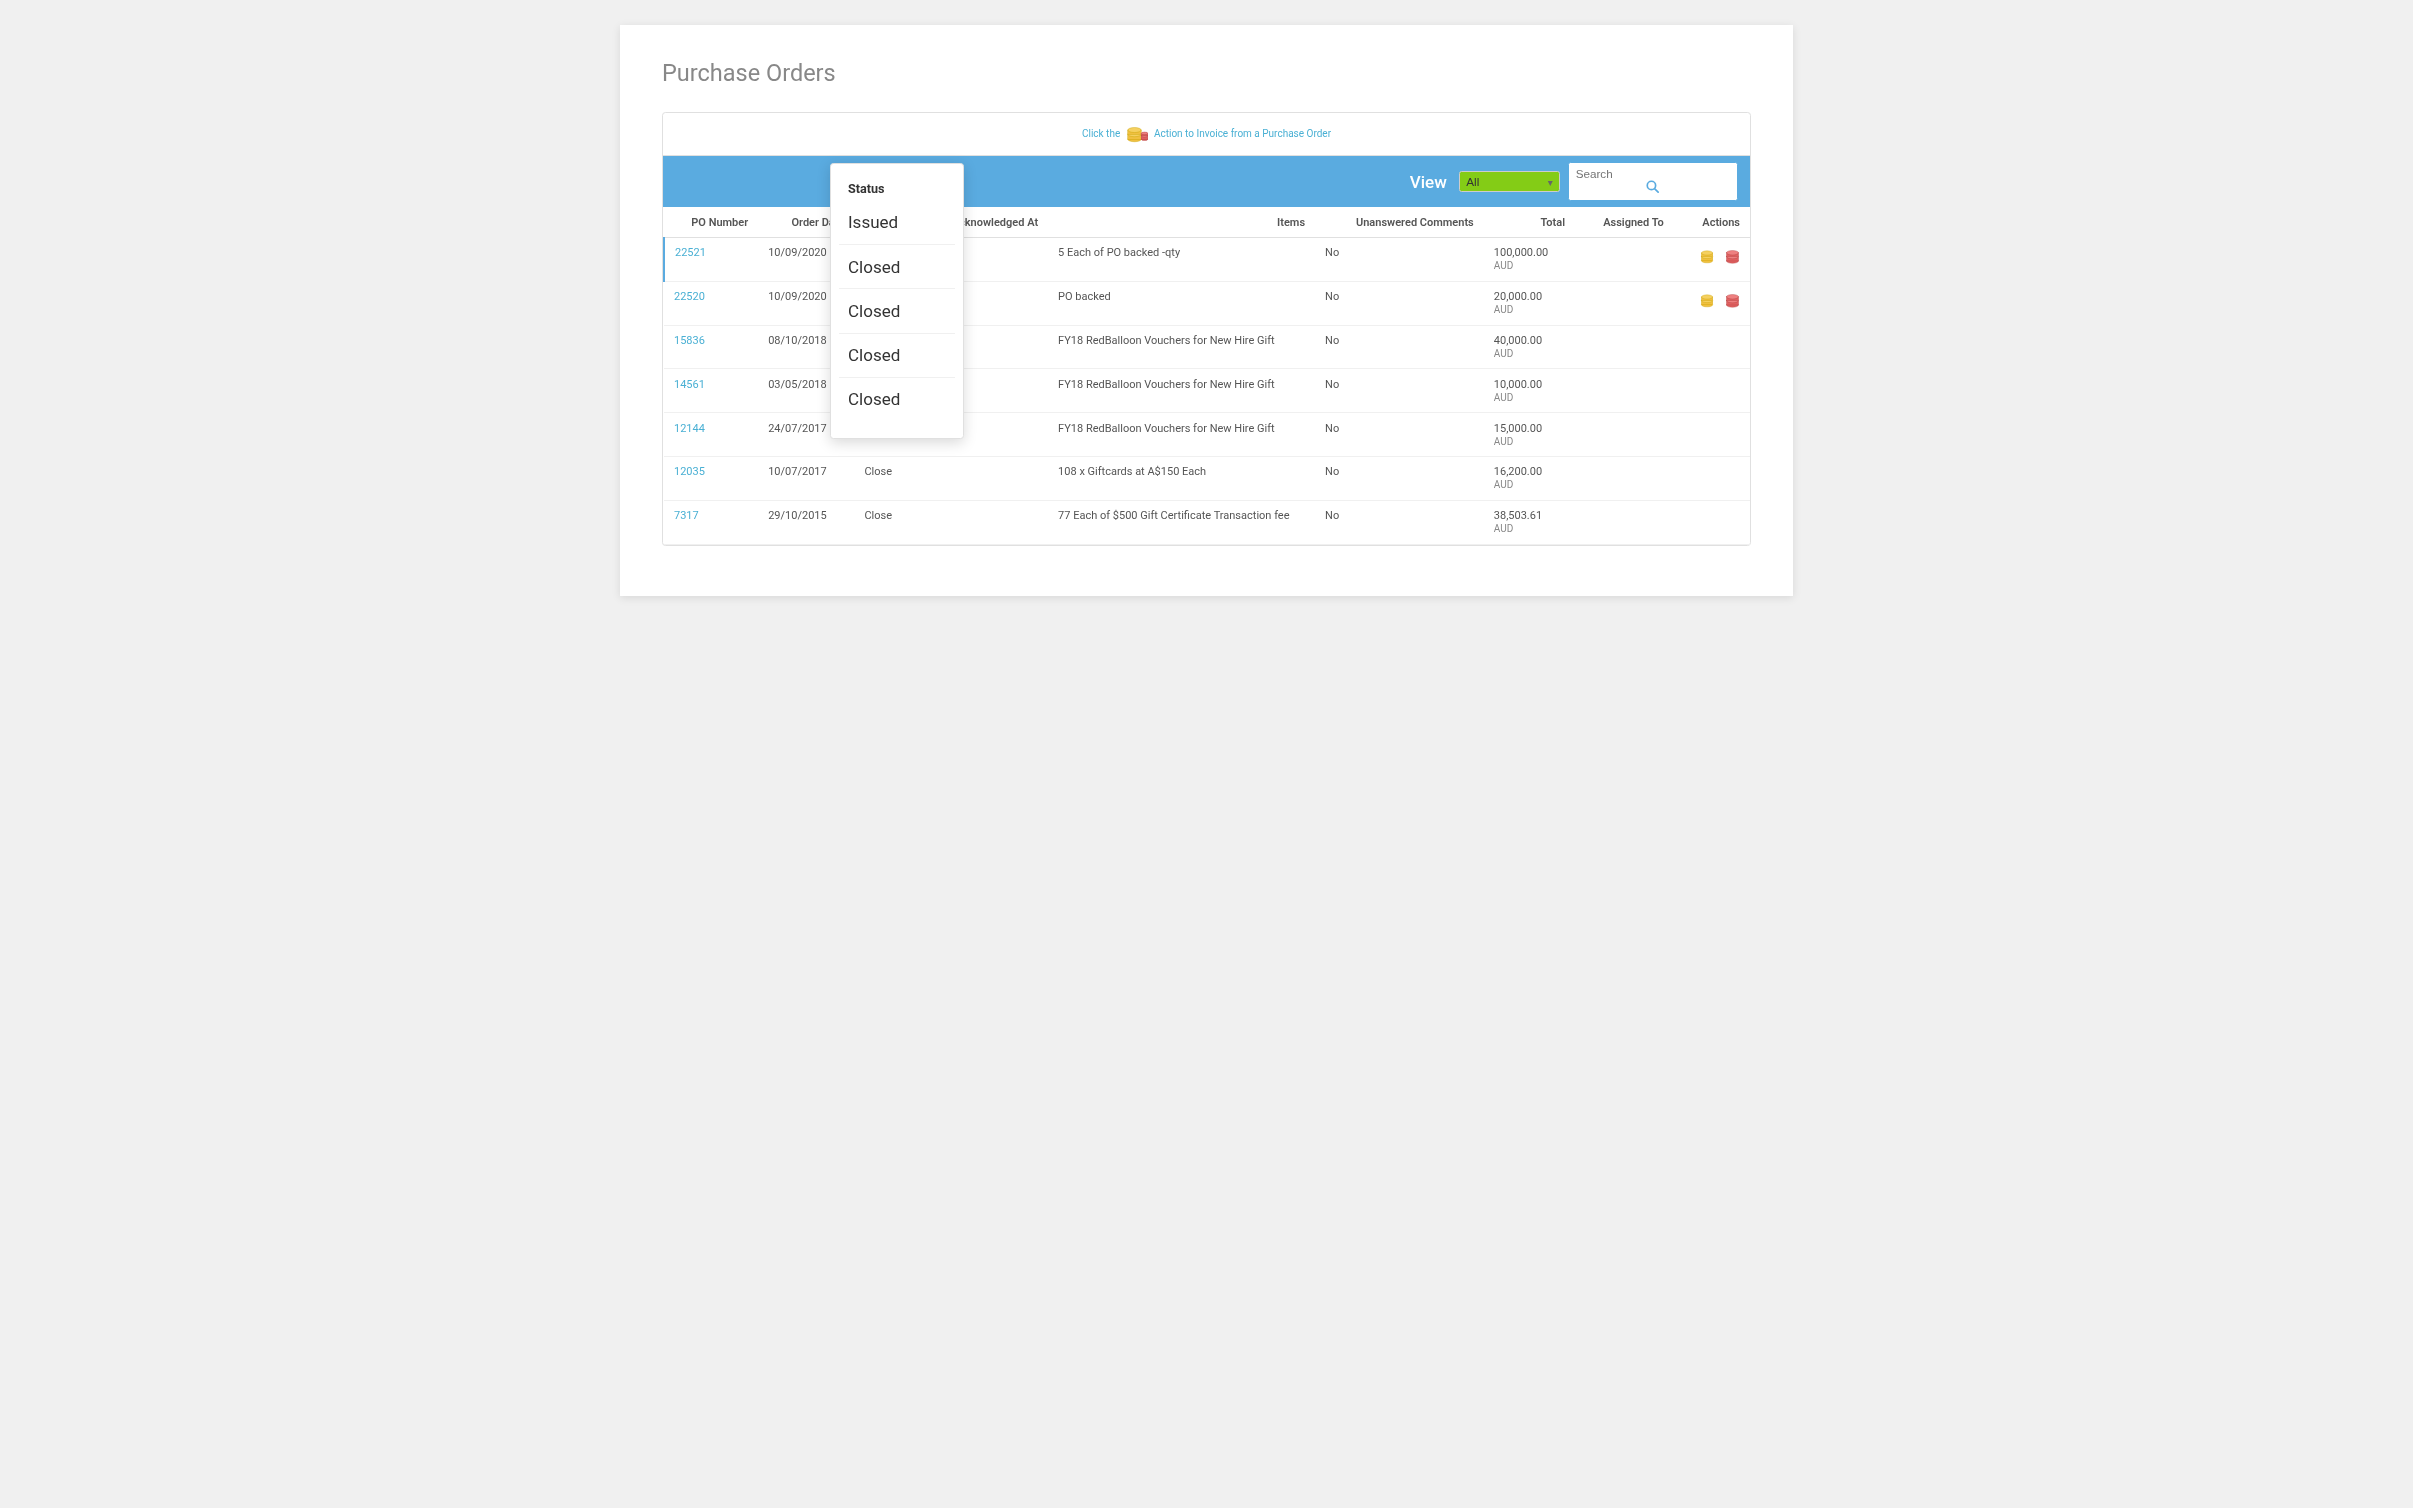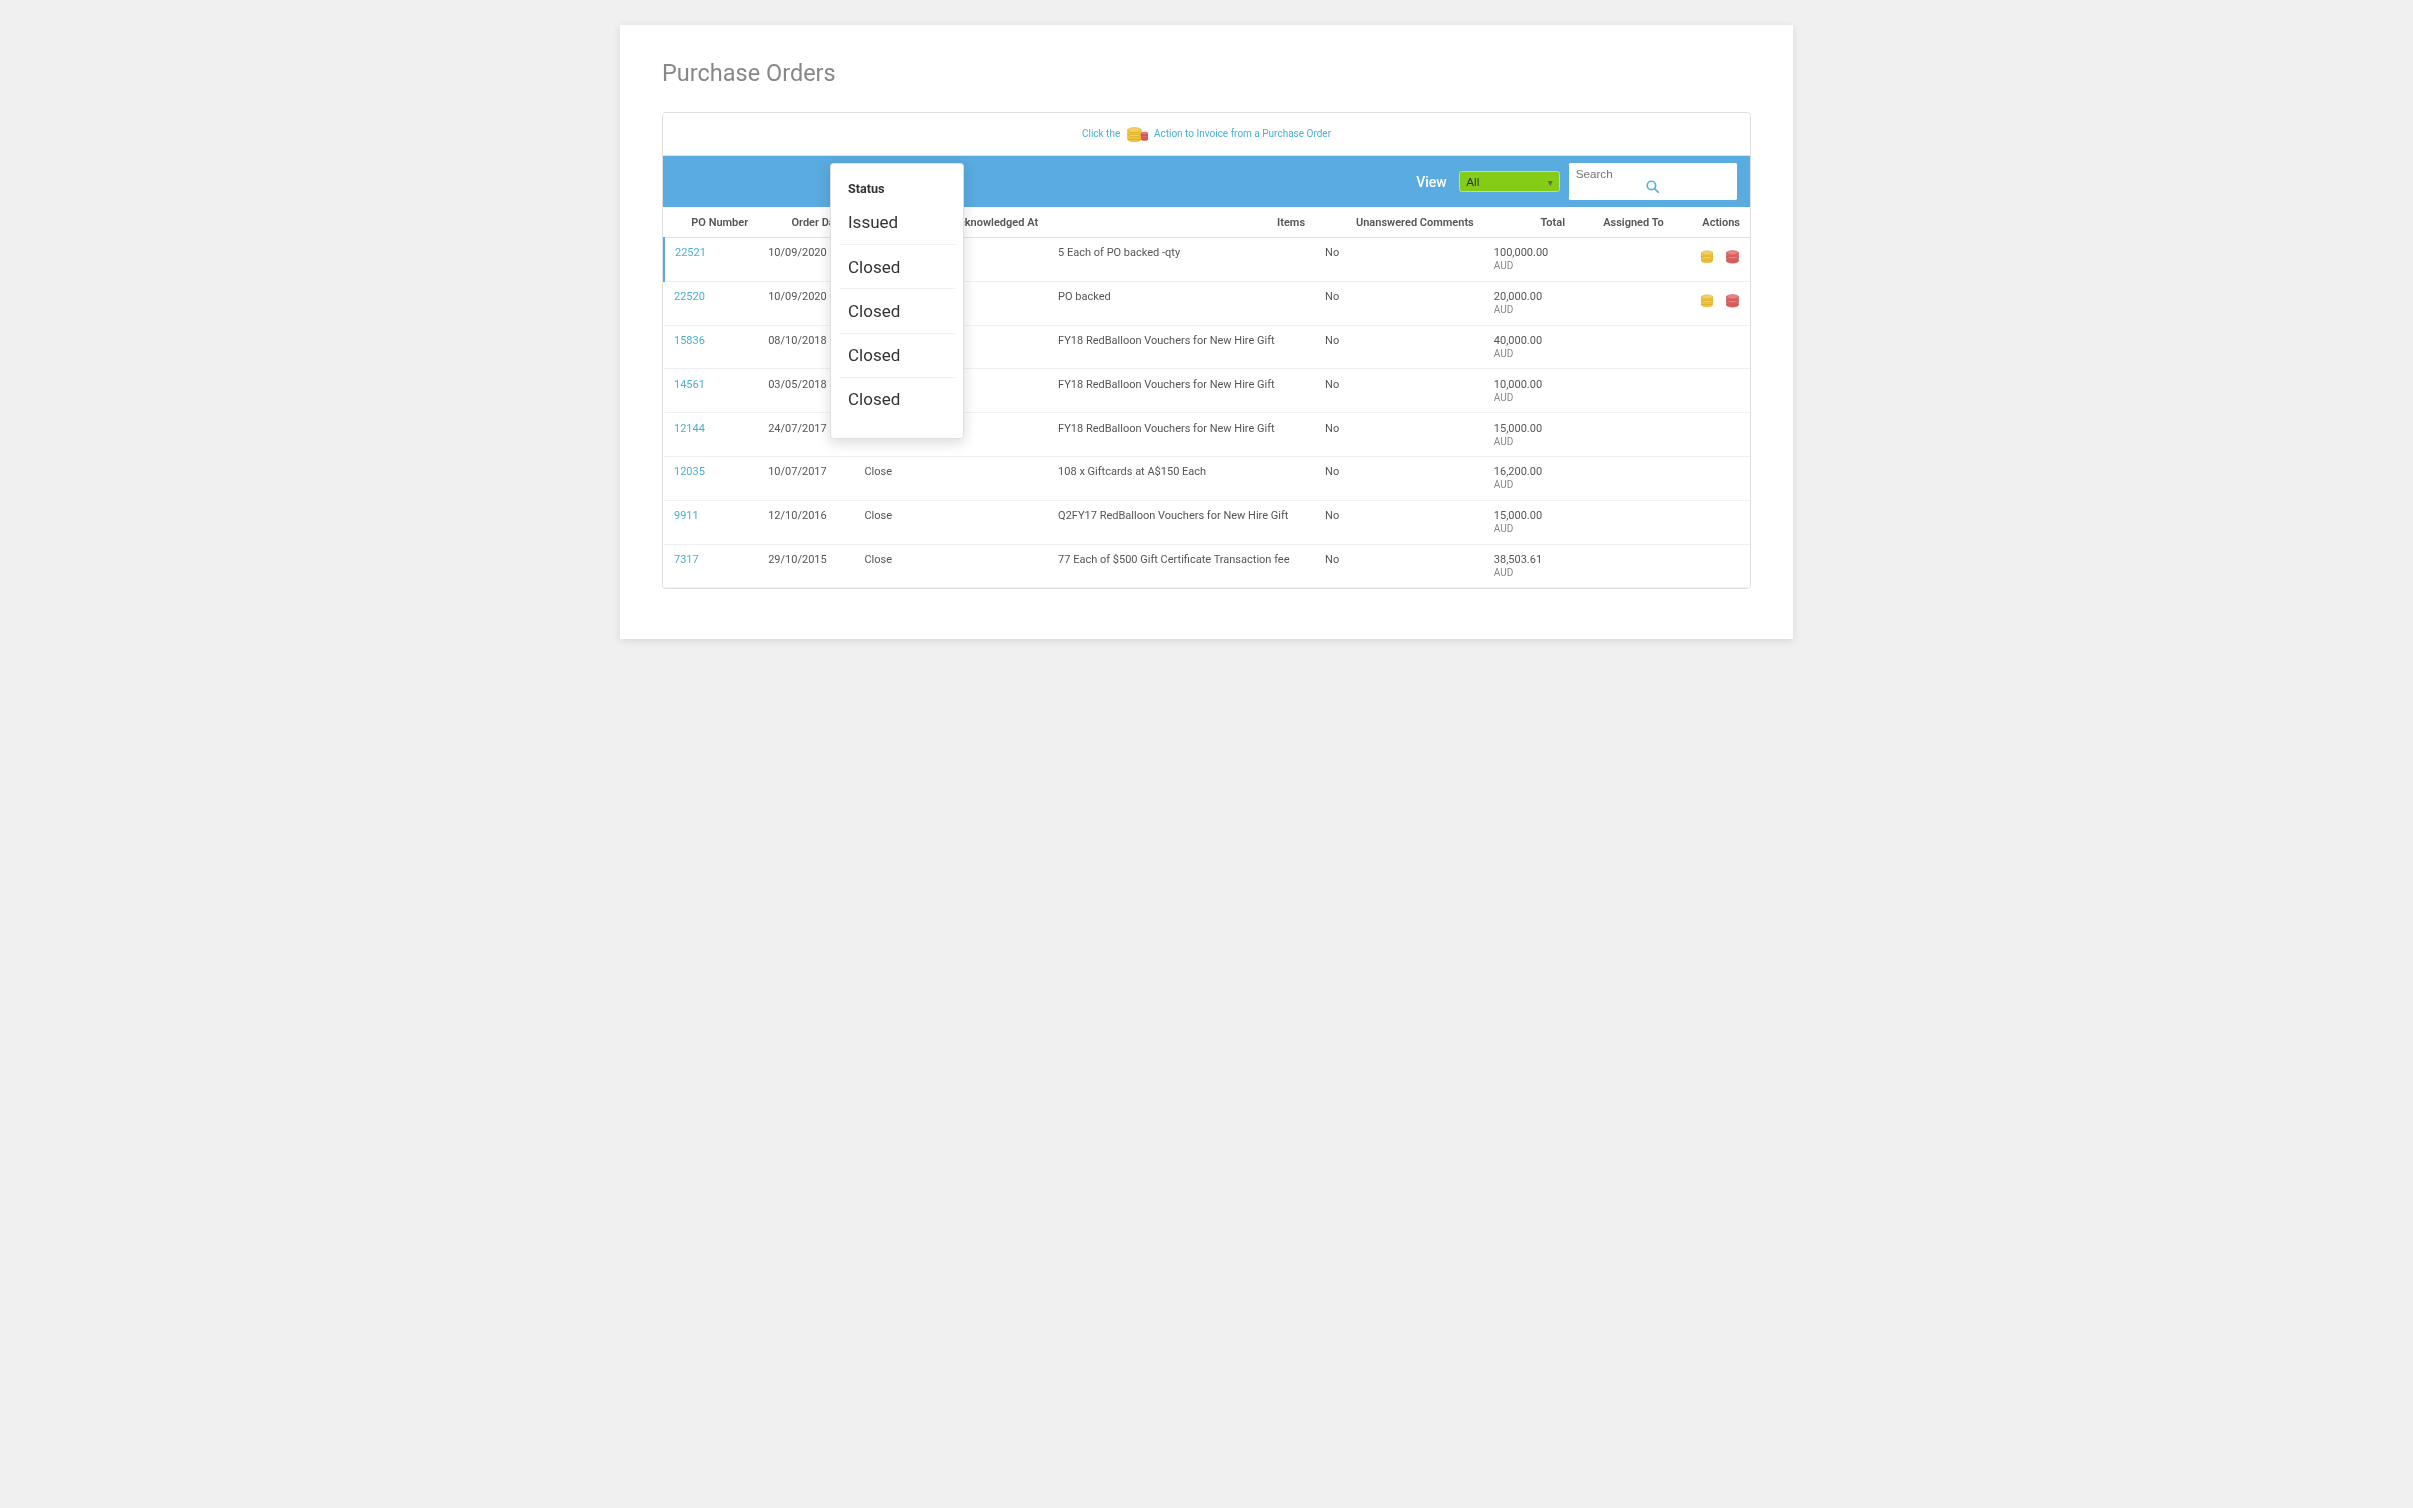--- a/index.html
+++ b/index.html
@@ -40,21 +40,21 @@
     .toolbar {
       background: #5aabe0;
       display: flex;
       align-items: center;
       justify-content: flex-end;
       padding: 6.7px 11.7px;
       gap: 8.4px;
     }
     .toolbar-view-label {
       color: #fff;
-      font-size: 14px;
+      font-size: 17px;
       font-weight: 500;
       margin-right: 3.4px;
     }
     .toolbar-select {
       background: #84cc16;
       border: 0.8px solid #ccc;
       border-radius: 2.5px;
       padding: 3.4px 20px 3.4px 6.7px;
       font-size: 11.7px;
       color: #333;
@@ -351,31 +351,20 @@
             <td>10/07/2017</td>
             <td class="status-cell">Close</td>
             <td></td>
             <td style="max-width: 218px;">108 x Giftcards at A$150 Each</td>
             <td>No</td>
             <td class="total-cell">16,200.00<br><span style="color:#888;font-size:10px;">AUD</span></td>
             <td></td>
             <td class="actions-cell"></td>
           </tr>
           <tr>
-            <td><a class="po-link">9911</a></td>
-            <td>12/10/2016</td>
-            <td class="status-cell">Close</td>
-            <td></td>
-            <td style="max-width: 218px;">Q2FY17 RedBalloon Vouchers for New Hire Gift</td>
-            <td>No</td>
-            <td class="total-cell">15,000.00<br><span style="color:#888;font-size:10px;">AUD</span></td>
-            <td></td>
-            <td class="actions-cell"></td>
-          </tr>
-          <tr>
             <td><a class="po-link">7317</a></td>
             <td>29/10/2015</td>
             <td class="status-cell">Close</td>
             <td></td>
             <td style="max-width: 218px;">77 Each of $500 Gift Certificate Transaction fee</td>
             <td>No</td>
             <td class="total-cell">38,503.61<br><span style="color:#888;font-size:10px;">AUD</span></td>
             <td></td>
             <td class="actions-cell"></td>
           </tr>

